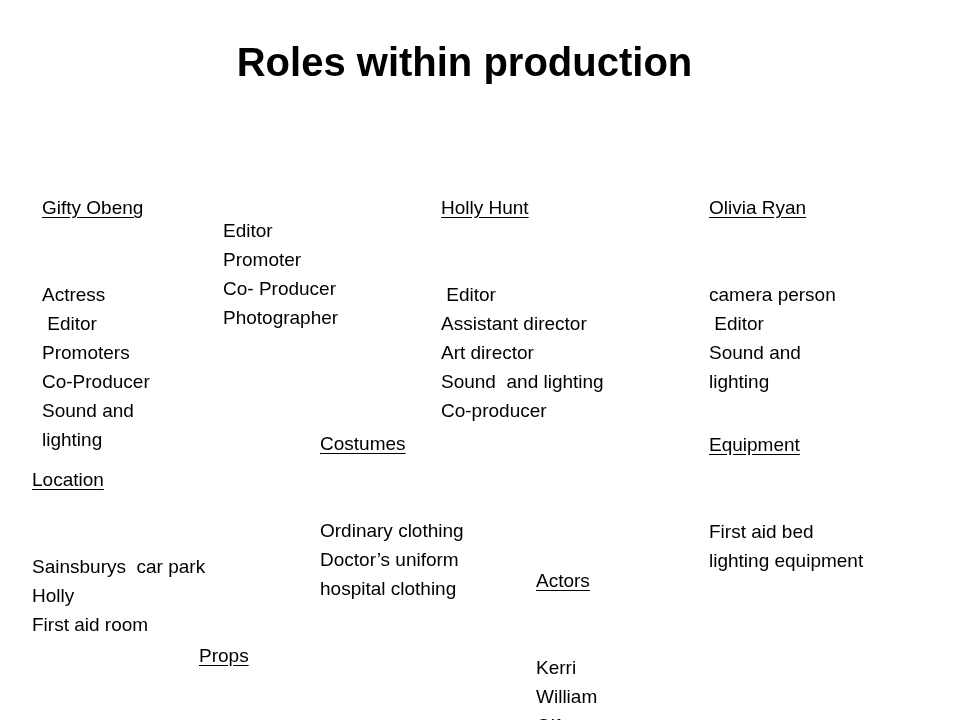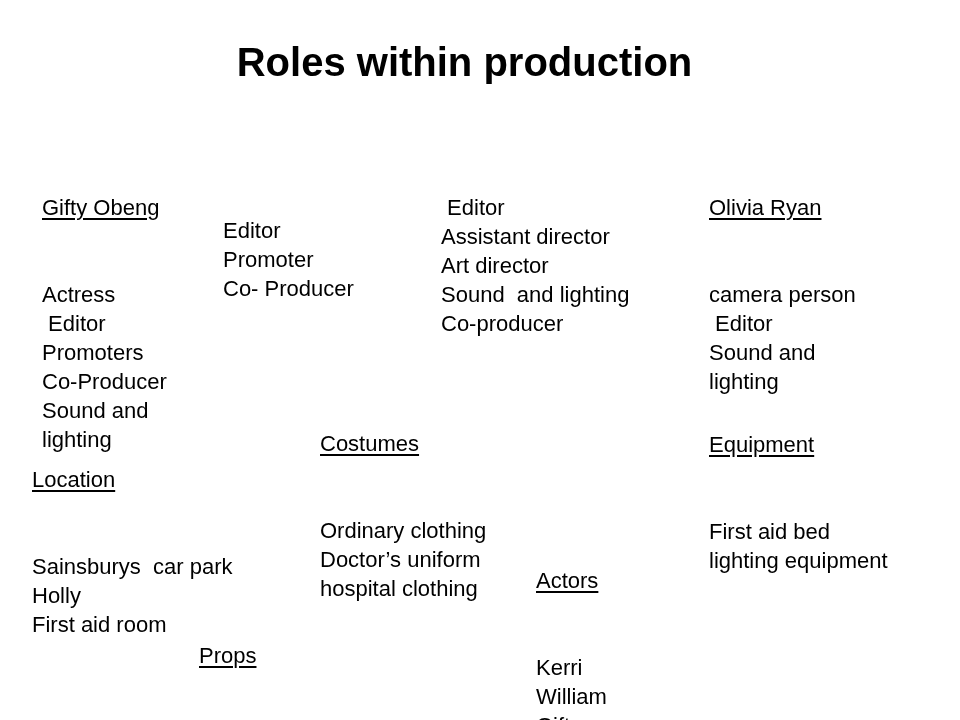--- a/index.html
+++ b/index.html
@@ -18,21 +18,21 @@
     top: 40px;
     width: 905px;
     text-align: center;
     font-size: 40px;
     font-weight: bold;
     letter-spacing: 0px;
     white-space: pre;
   }
   .block {
     position: absolute;
-    font-size: 22px;
+    font-size: 19px;
     line-height: 29px;
     white-space: pre; 
   }
   .block .heading { text-decoration: underline; text-underline-offset: 3px; }
   
   .block-gifty     { left: 42px;  top: 135px; }
   .block-agne      { left: 223px; top: 158px; }
   .block-holly     { left: 441px; top: 135px; }
   .block-olivia    { left: 709px; top: 135px; }
   .block-location  { left: 32px;  top: 407px; }
@@ -45,23 +45,24 @@
 <body>
 
 <div class="slide">
   <div class="slide-title">Roles within production</div>
   <div id="blocks-root">
   <section class="block block-gifty">
     <div class="heading">Gifty Obeng</div>
   <div class="line">Actress</div><div class="line"> Editor</div><div class="line">Promoters</div><div class="line">Co-Producer</div><div class="line">Sound and</div><div class="line">lighting</div></section>
 
   <section class="block block-agne">
-  <div class="line">Editor</div><div class="line">Promoter</div><div class="line">Co- Producer</div></section>
+  <div class="line">Editor</div><div class="line">Promoter</div><div class="line">Co- Producer</div><div class="line">Photographer</div></section>
 
   <section class="block block-holly">
+    <div class="heading">Holly Hunt</div>
   <div class="line"> Editor</div><div class="line">Assistant director</div><div class="line">Art director</div><div class="line">Sound  and lighting</div><div class="line">Co-producer</div></section>
 
   <section class="block block-olivia">
     <div class="heading">Olivia Ryan</div>
   <div class="line">camera person</div><div class="line"> Editor</div><div class="line">Sound and</div><div class="line">lighting</div></section>
 
   <section class="block block-location">
     <div class="heading">Location</div>
   <div class="line">Sainsburys  car park</div><div class="line">Holly</div><div class="line">First aid room</div></section>
 

